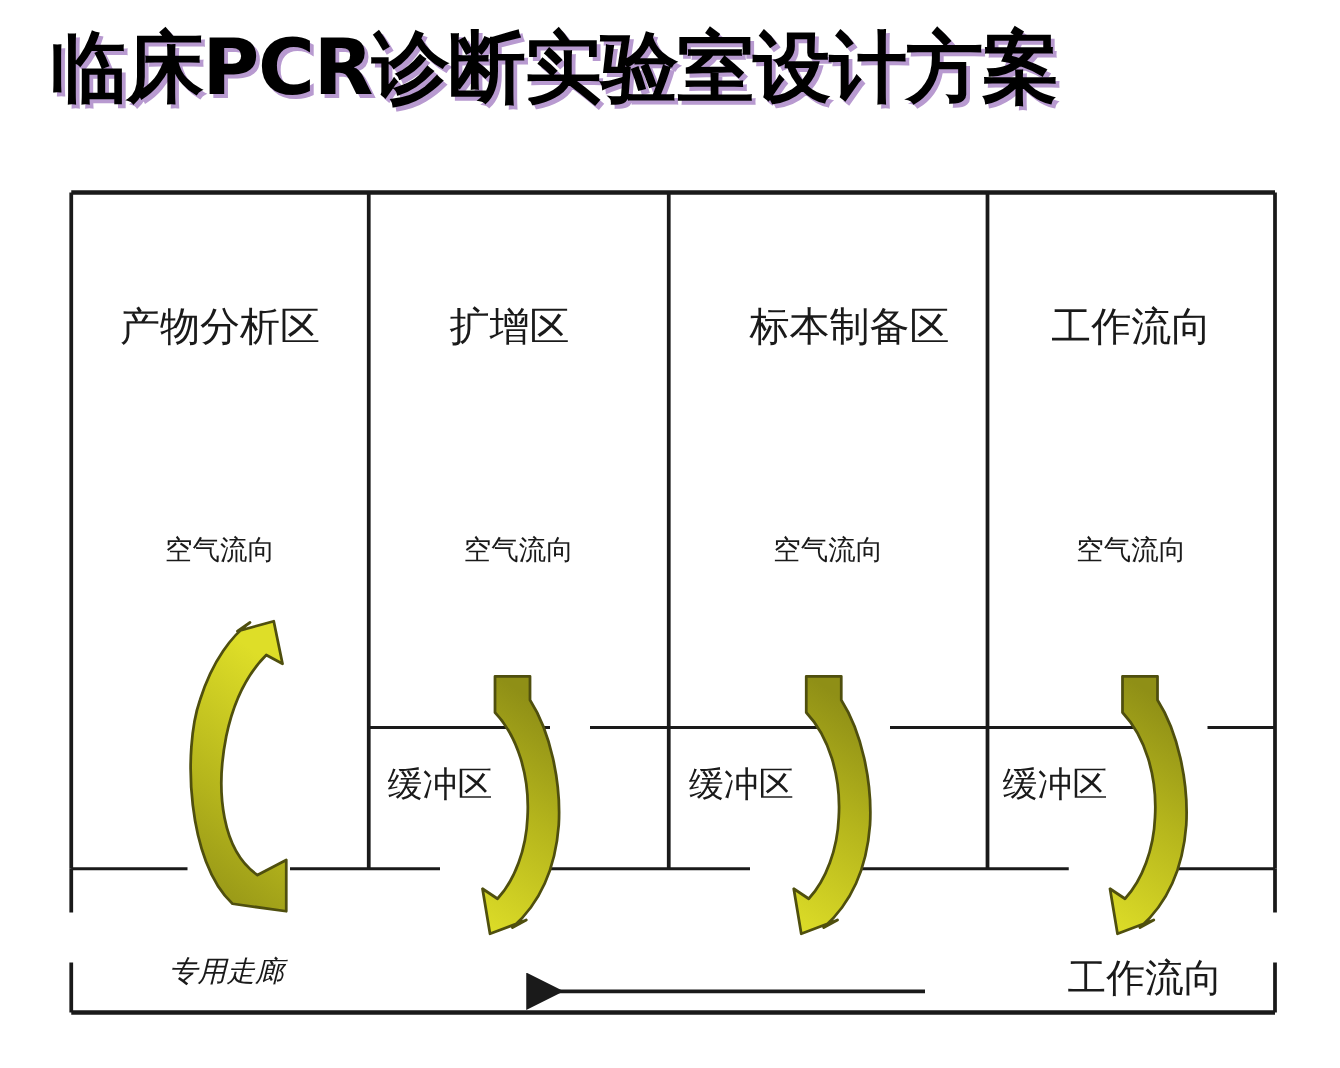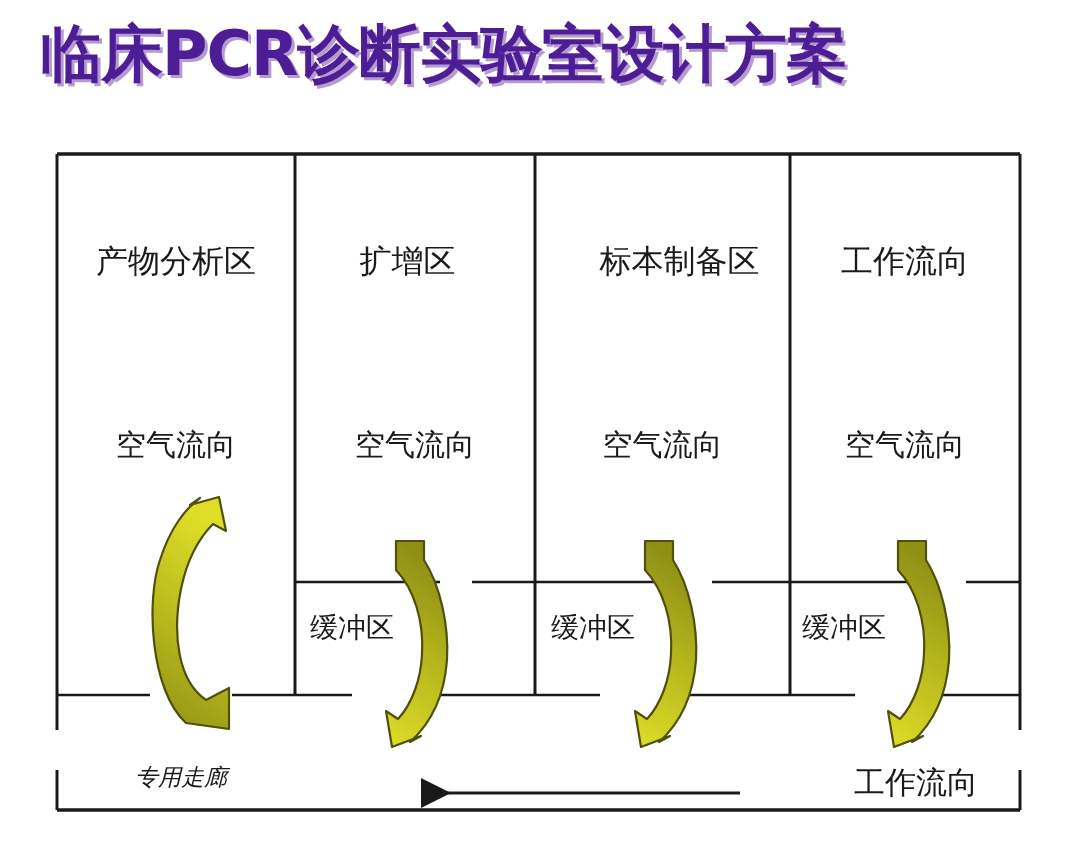--- a/index.html
+++ b/index.html
@@ -18,21 +18,21 @@
   
   #slide-title {
     position: absolute;
     left: 40px;
     top: 18px;
     width: 1000px;
     font-family: "DejaVu Sans", "Liberation Sans", sans-serif;
     font-size: 62px;
     font-weight: bold;
     letter-spacing: -1px;
-    color: #4c1d95;
+    color: #000000;
     text-shadow: 3px 3px 0 #b89ad0;
     white-space: nowrap;
     line-height: 1.15;
   }
 
   
   #diagram {
     position: absolute;
     left: 0;
     top: 0;
@@ -53,21 +53,21 @@
     font-family: "DejaVu Serif", "Liberation Serif", serif;
     color: #1a1a1a;
     white-space: nowrap;
   }
   .zone-label {
     font-size: 32px;
     text-align: center;
     margin-top: 34px;
   }
   .flow-label {
-    font-size: 30px;
+    font-size: 22px;
     text-align: center;
   }
   .buffer-label {
     font-size: 28px;
   }
   .corridor-label {
     font-size: 23px;
     font-style: italic;
   }
   .workflow-label {

